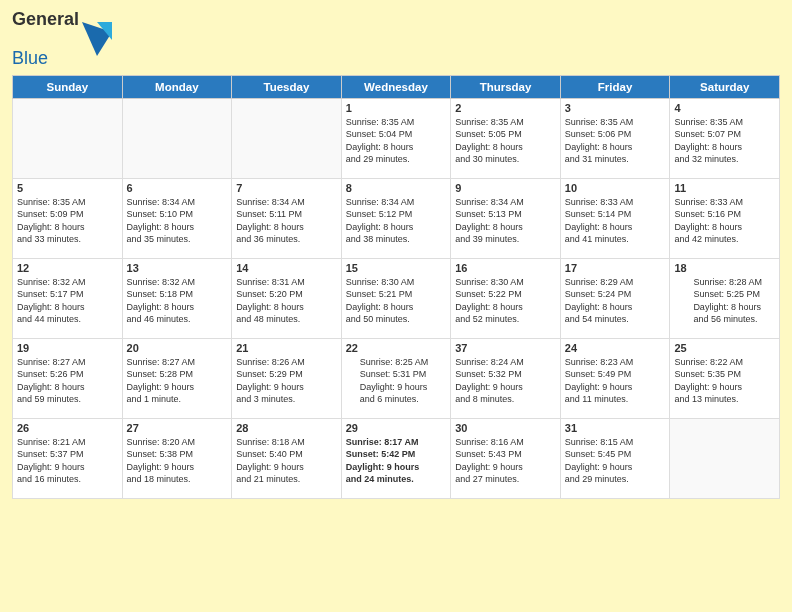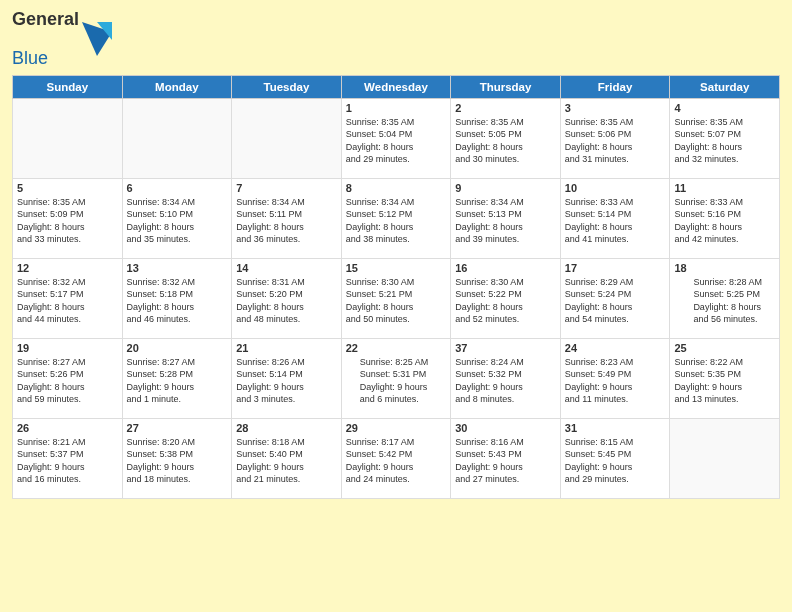--- a/index.html
+++ b/index.html
@@ -260,21 +260,21 @@
           <td>
             <span class="day-num">20</span>
             <div class="day-info" style="white-space: pre-line;">Sunrise: 8:27 AM
 Sunset: 5:28 PM
 Daylight: 9 hours
 and 1 minute.</div>
           </td>
           <td>
             <span class="day-num">21</span>
             <div class="day-info" style="white-space: pre-line;">Sunrise: 8:26 AM
-Sunset: 5:14 PM
+Sunset: 5:29 PM
 Daylight: 9 hours
 and 3 minutes.</div>
           </td>
           <td>
             <span class="day-num">22</span>
             <div class="day-info" style="white-space: pre-line; margin-left: 14px;">Sunrise: 8:25 AM
 Sunset: 5:31 PM
 Daylight: 9 hours
 and 6 minutes.</div>
           </td>
@@ -317,21 +317,21 @@
           </td>
           <td>
             <span class="day-num">28</span>
             <div class="day-info" style="white-space: pre-line;">Sunrise: 8:18 AM
 Sunset: 5:40 PM
 Daylight: 9 hours
 and 21 minutes.</div>
           </td>
           <td>
             <span class="day-num">29</span>
-            <div class="day-info" style="white-space: pre-line;">Sunrise: 8:17 AM
+            <div class="day-info" style="white-space: pre-line; font-weight: bold;">Sunrise: 8:17 AM
 Sunset: 5:42 PM
 Daylight: 9 hours
 and 24 minutes.</div>
           </td>
           <td>
             <span class="day-num">30</span>
             <div class="day-info" style="white-space: pre-line;">Sunrise: 8:16 AM
 Sunset: 5:43 PM
 Daylight: 9 hours
 and 27 minutes.</div>

